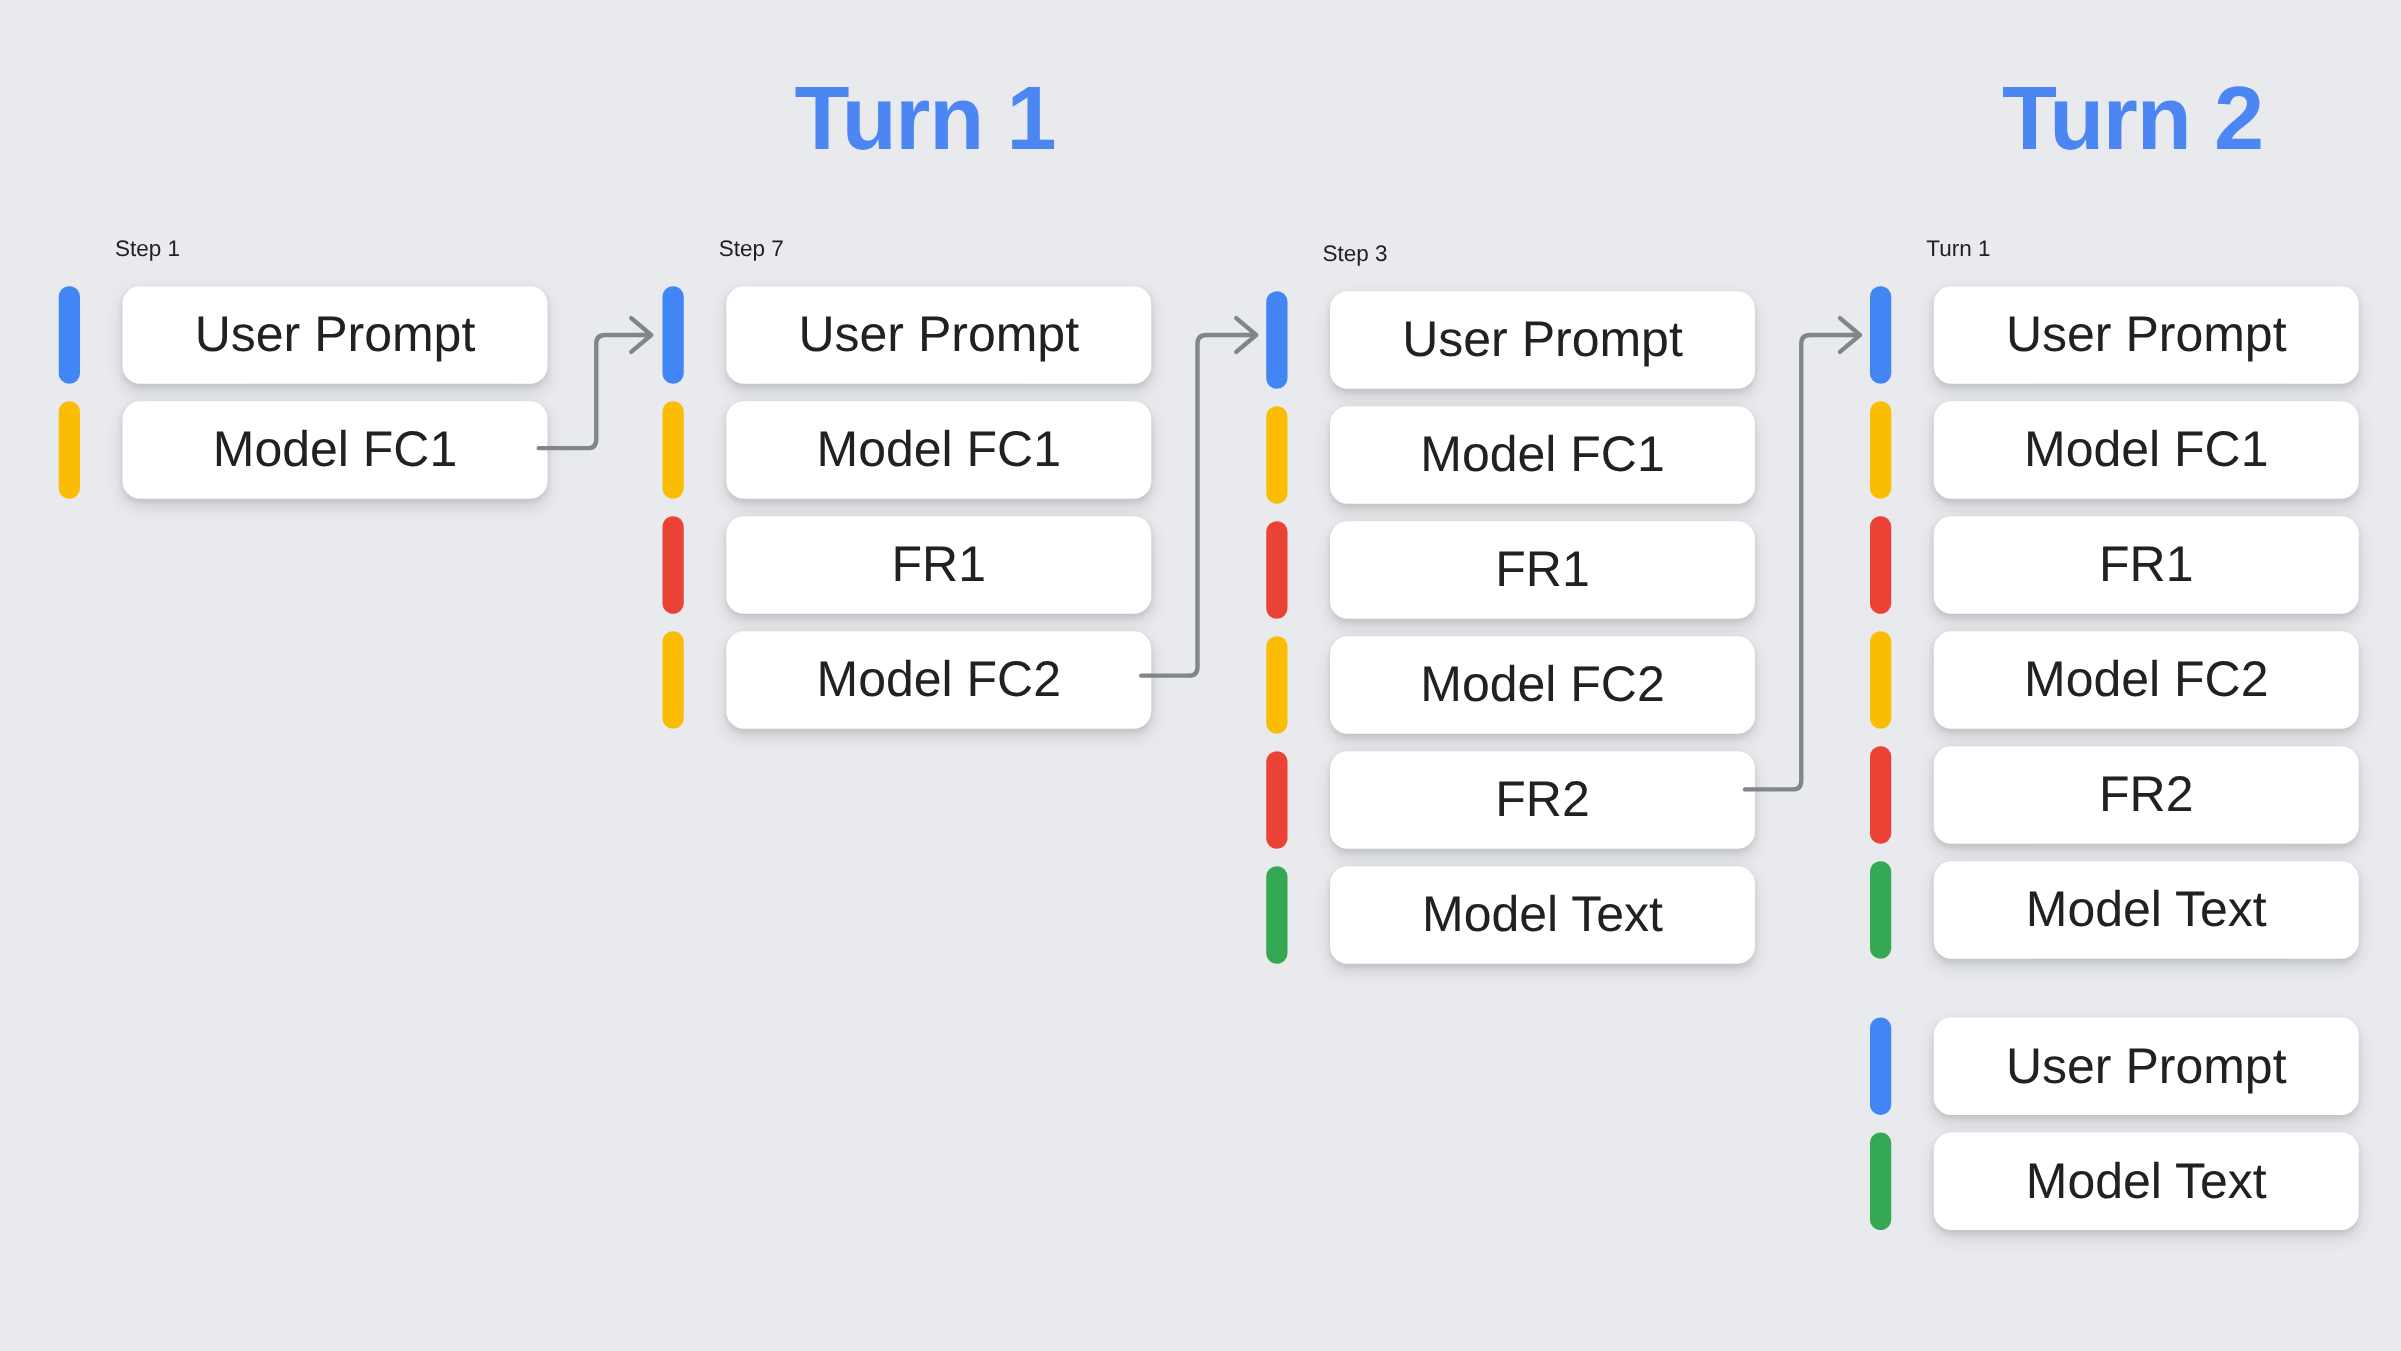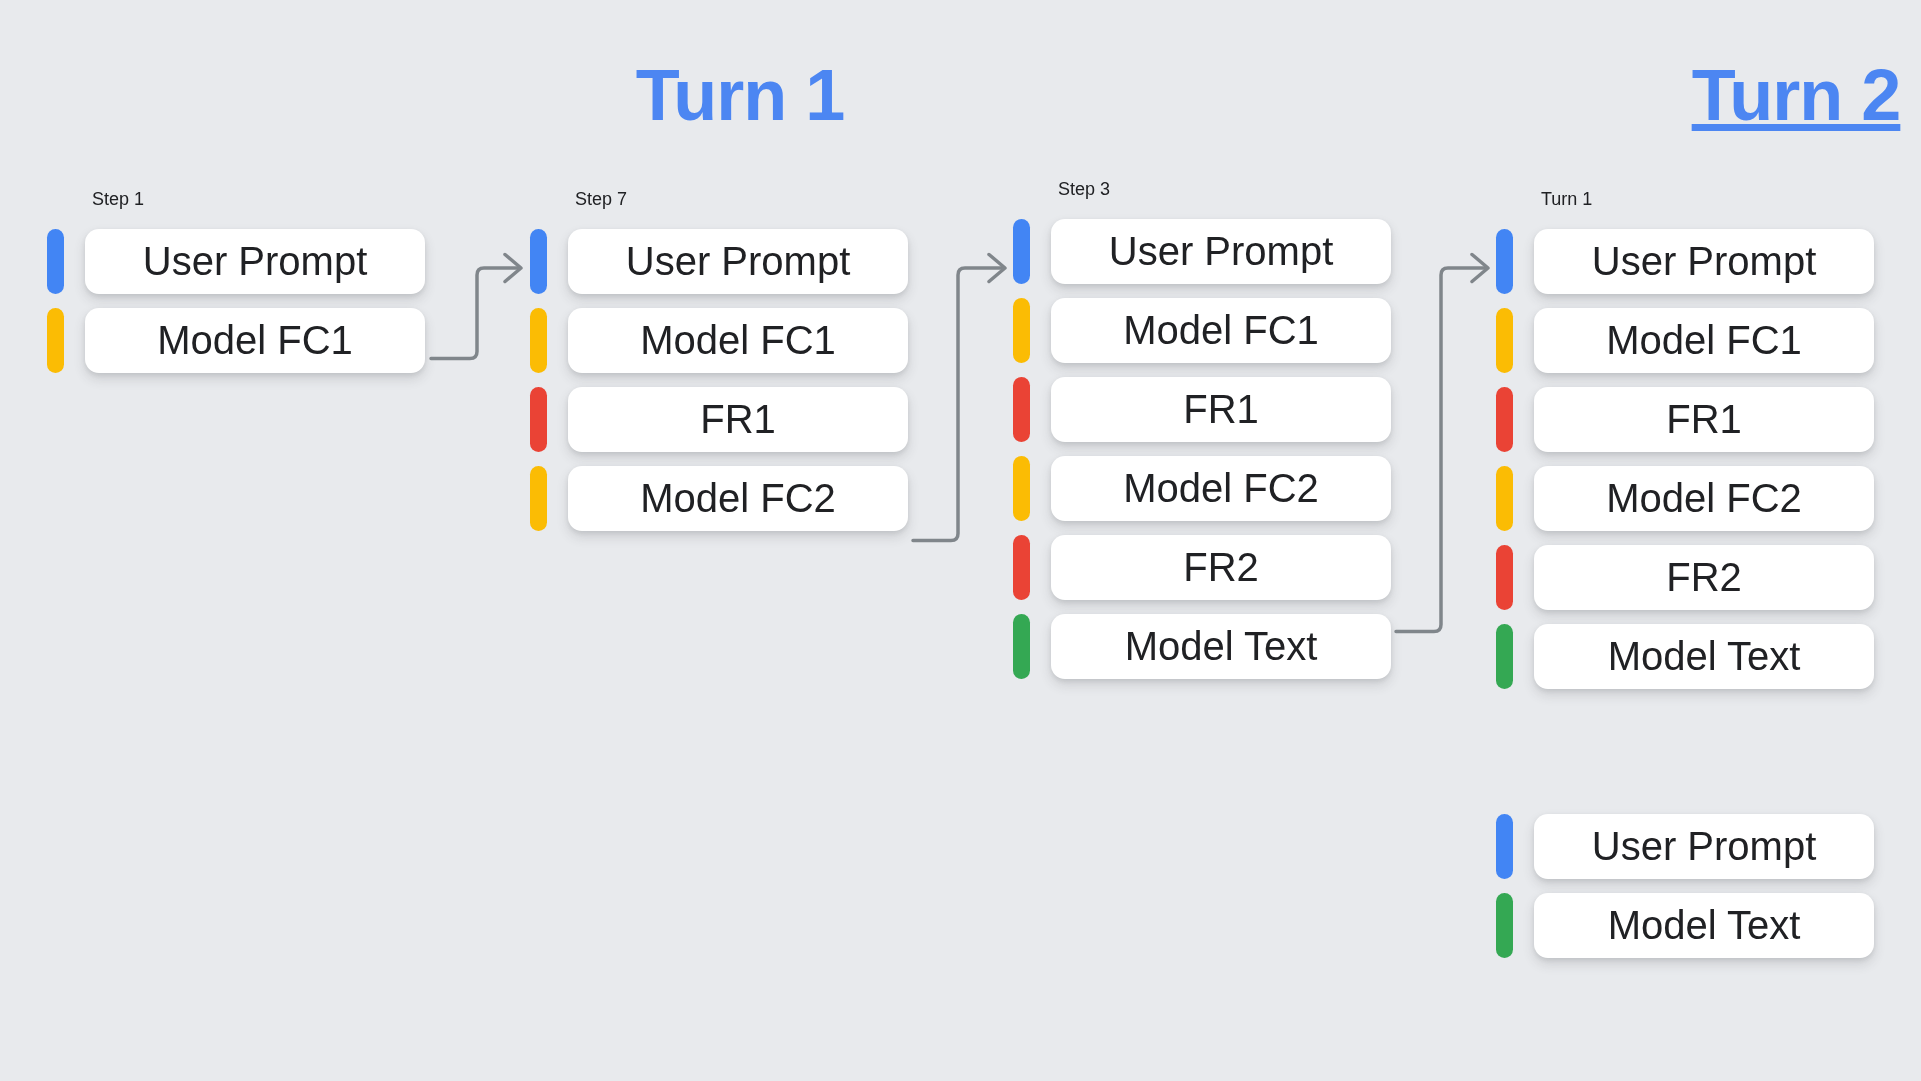--- a/index.html
+++ b/index.html
@@ -6,32 +6,32 @@
   body{
     width:1921px;height:1081px;position:relative;overflow:hidden;
     font-family:"Liberation Sans", sans-serif;
     background:#E8EAED;
   }
   .title{
     position:absolute;top:54px;transform:translateX(-50%);
     font-size:72px;font-weight:bold;letter-spacing:-1px;white-space:nowrap;
   }
   #title-turn1{left:740px;}
-  #title-turn2{left:1796px;text-decoration:underline;}
+  #title-turn2{left:1706px;}
   .col{position:absolute;display:flex;flex-direction:column;}
   #col-step1{left:47px;top:183px;}
   #col-step2{left:530px;top:183px;}
-  #col-step3{left:1013px;top:173px;}
+  #col-step3{left:1013px;top:187px;}
   #col-turn1{left:1496px;top:183px;}
   #col-turn2step1{left:1496px;top:814px;}
   .col-label{
     font-size:18px;color:#202124;height:32px;line-height:32px;
     margin:0 0 14px 45px;white-space:nowrap;
   }
-  .row{display:flex;align-items:stretch;height:65px;margin-bottom:14px;flex:none;}
+  .row{display:flex;align-items:stretch;height:78px;margin-bottom:14px;flex:none;gap:13px;}
   .pill{width:17px;border-radius:9px;flex:none;}
   .box{
     width:340px;margin-left:21px;background:#ffffff;border-radius:14px;
     display:flex;align-items:center;justify-content:center;
     font-size:40px;color:#202124;white-space:nowrap;
     box-shadow:0 6px 12px rgba(60,64,67,0.16),0 2px 4px rgba(60,64,67,0.10);
   }
   svg.arrows{position:absolute;left:0;top:0;pointer-events:none;}
 </style>
 </head>

